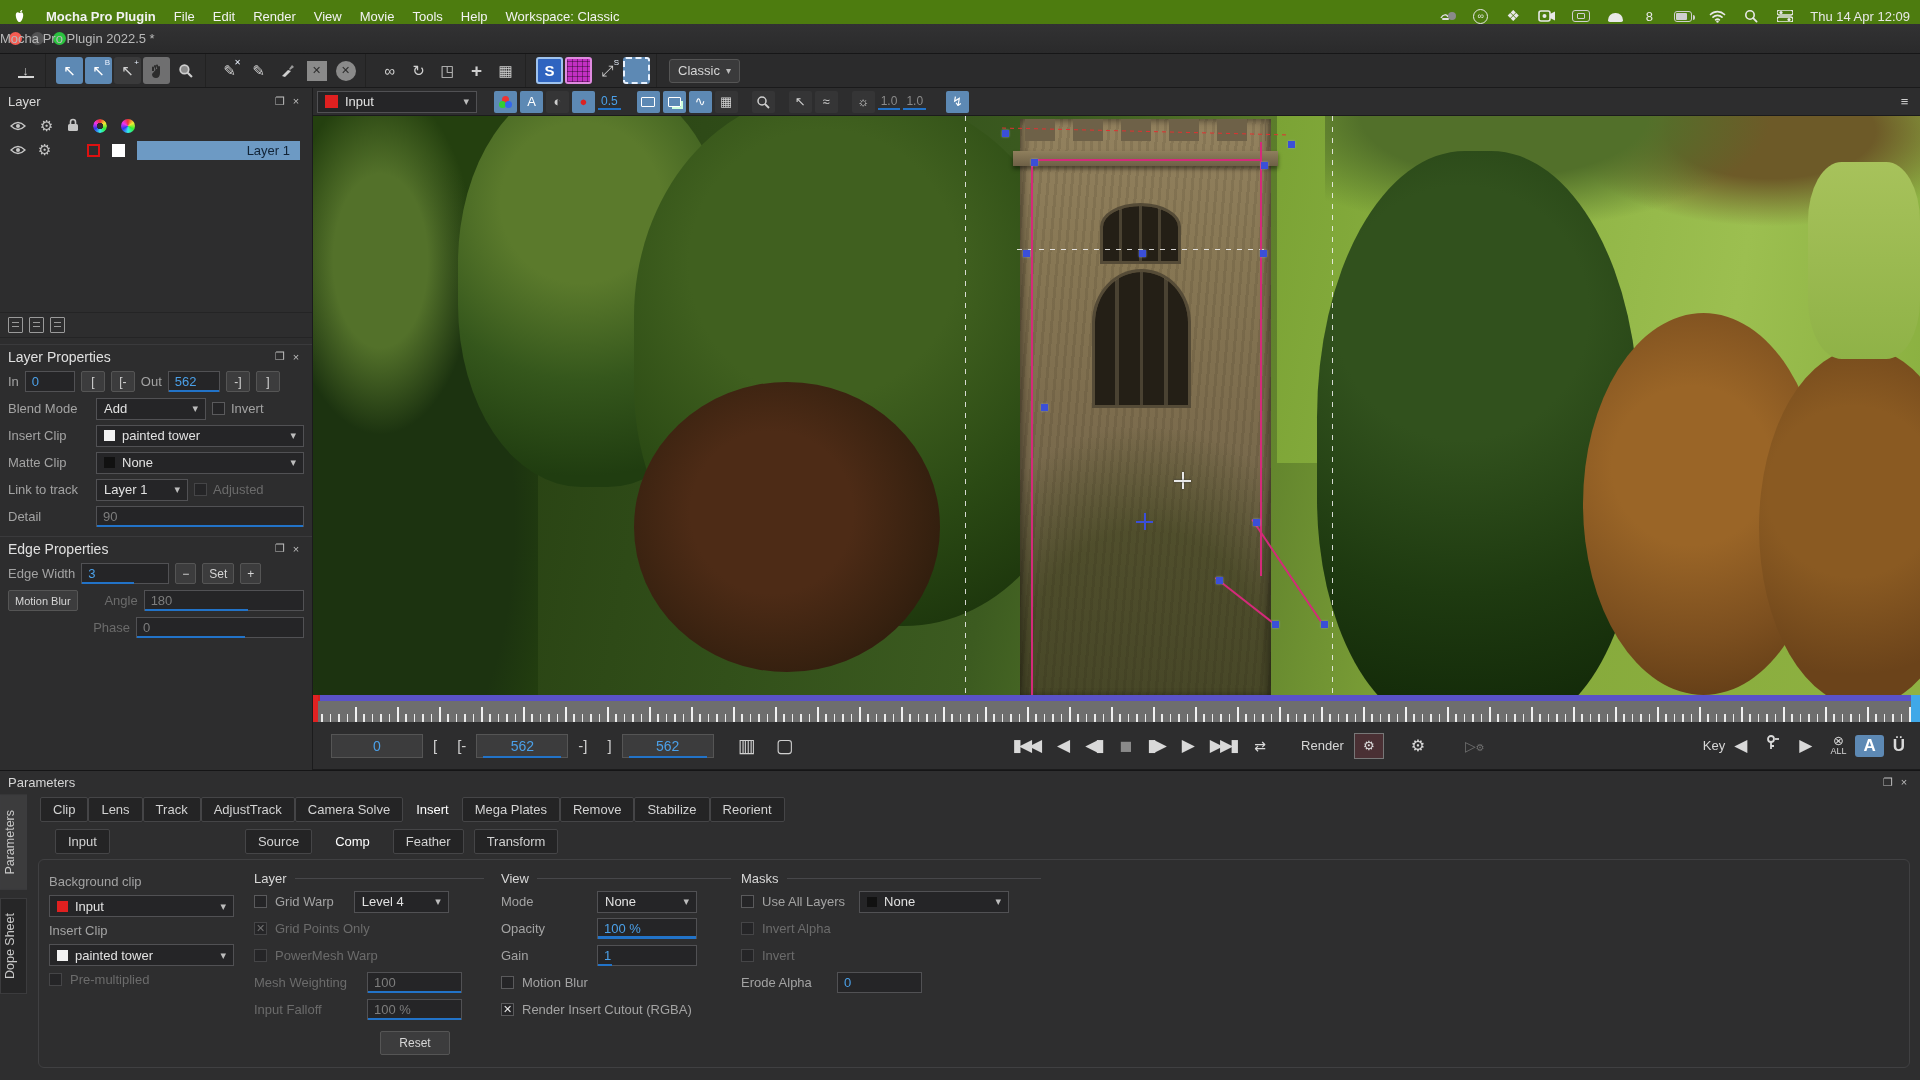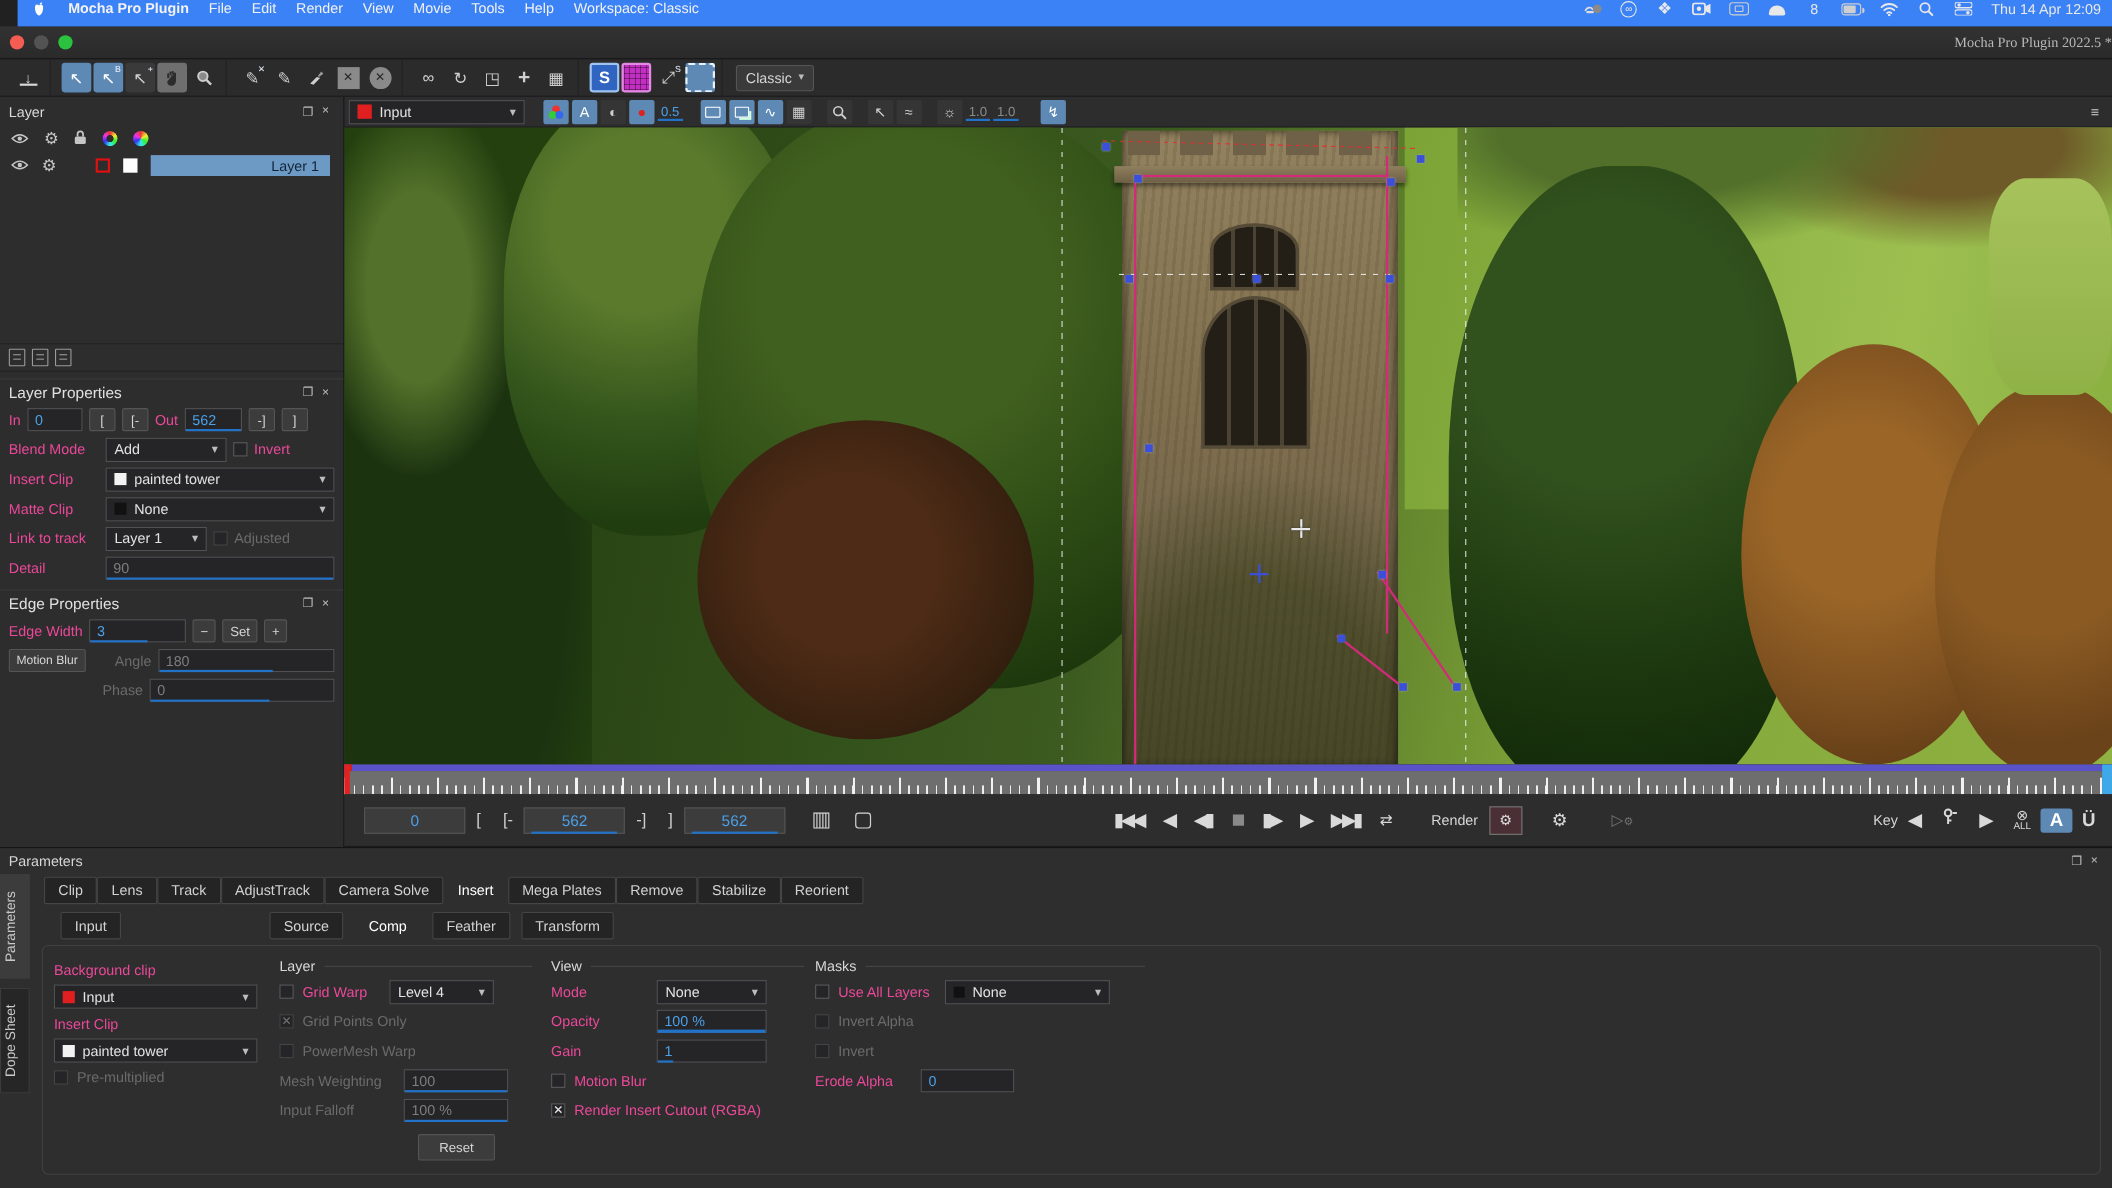--- a/index.html
+++ b/index.html
@@ -1,38 +1,38 @@
 <!DOCTYPE html>
 <html><head>
 <meta charset="utf-8">
 <style>
   * { margin:0; padding:0; box-sizing:border-box; }
   html,body { width:1920px; height:1080px; overflow:hidden; background:#212122;
     font-family:"Liberation Sans","DejaVu Sans",sans-serif; font-size:13px; color:#d6d6d6;
     -webkit-font-smoothing:antialiased; }
   
-  #menubar { position:absolute; inset:0 0 auto 0; height:24px; background:#3b82f6;
-    display:flex; align-items:flex-start; padding:0 10px; gap:18px; color:#f2f2f2; font-size:13px; z-index:50;margin-left:16px;}
+  #menubar { position:absolute; inset:0 0 auto 0; height:24px; background:#4d7c0f;
+    display:flex; align-items:flex-end; padding:0 10px; gap:18px; color:#f2f2f2; font-size:13px; z-index:50;}
   #menubar .app { font-weight:bold; }
   #menubar .spacer { flex:1; }
   #menubar .stat { display:flex; align-items:center; gap:16px; color:#e8e8e8; }
   .mb-ic { display:inline-flex; align-items:center; justify-content:center; width:18px; height:16px; }
   .battery { width:22px; height:11px; border:1px solid #cfcfcf; border-radius:3px; position:relative; }
   .battery::before { content:""; position:absolute; left:1px; top:1px; bottom:1px; width:70%; background:#cfcfcf; border-radius:1px;}
   .battery::after { content:""; position:absolute; right:-4px; top:3px; width:2px; height:5px; background:#cfcfcf; border-radius:0 2px 2px 0;}
   .hatic { width:15px; height:9px; background:#e8e8e8; border-radius:8px 8px 2px 2px; margin-top:3px;}
   .tbaric { width:20px; height:12px; border:1px solid #cfcfcf; border-radius:3px; position:relative;}
   .tbaric::after{content:"";position:absolute; inset:2px 4px; border:1px solid #cfcfcf; border-radius:1px;}
   .ccic { width:15px; height:15px; border:1.5px solid #e8e8e8; border-radius:50%; display:flex;align-items:center;justify-content:center; font-size:9px; color:#e8e8e8;}
   
   #titlebar { position:absolute; top:24px; left:0; right:0; height:30px;
     background:linear-gradient(#323233,#2a2a2b); border-bottom:1px solid #161617;
     display:flex; align-items:center; }
   .tl { width:13px; height:13px; border-radius:50%; margin-left:9px; }
-  #titlebar .title { position:absolute; left:0; right:0; text-align:right; color:#b9b9b9; font-size:13px;font-family:Liberation Serif, serif; }
+  #titlebar .title { position:absolute; left:0; right:0; text-align:left; color:#b9b9b9; font-size:13px; }
   
   #toolbar { position:absolute; top:54px; left:0; right:0; height:34px; background:#2b2b2c;
     border-bottom:1px solid #1a1a1b; display:flex; align-items:center; gap:4px; padding:0 6px; }
   .tbtn { width:27px; height:27px; display:flex; align-items:center; justify-content:center;
     border-radius:3px; color:#cfcfcf; font-size:15px; position:relative; background:#3a3a3b; }
   .tbtn.flat { background:transparent; }
   .tbtn.sel { background:#5d89b4; color:#fff; }
   .tbtn.graybg { background:#6f6f70; color:#2c2c2c; }
   .tbtn .badge { position:absolute; top:1px; right:2px; font-size:8px; color:#eaf2ff; }
   .tgroup { display:flex; gap:2px; padding:0 6px; border-right:1px solid #222; align-items:center; height:100%; }
@@ -58,21 +58,21 @@
   .wheel { width:14px; height:14px; border-radius:50%;
     background:conic-gradient(#e33,#ee3,#3e3,#3ee,#33e,#e3e,#e33); }
   .layer-name { background:#6d9ac4; color:#122437; padding:2px 10px 2px 40px; font-size:13px; flex:1; text-align:right; margin-right:2px;}
   .minibar { display:flex; gap:6px; padding:4px 8px; border-top:1px solid #242425; border-bottom:1px solid #242425; margin-top:150px;}
   .docic { width:15px; height:16px; border:1px solid #9a9a9a; border-radius:1px; position:relative; background:#35353
 
 6;}
   .docic::after{content:""; position:absolute; left:3px; right:3px; top:4px; border-top:1px solid #9a9a9a; box-shadow:0 4px 0 #9a9a9a;}
   .ptitle { display:flex; align-items:center; height:24px; padding:0 8px; font-size:14px; color:#e0e0e0; border-top:1px solid #3a3a3c; margin-top:6px;}
   .prow { display:flex; align-items:center; gap:6px; padding:2px 8px; height:27px; font-size:13px;}
-  .lbl { color:#ec4899; }
+  .lbl { color:#a3a3a3; }
   .lbl.dis { color:#6b6b6b; }
   .fld { background:#252527; border:1px solid #515154; height:21px; display:flex; align-items:center;
      padding:0 6px; color:#4ba0e8; position:relative; font-size:13px;}
   .fld.dis { color:#7d7d7d; }
   .fld .ul { position:absolute; left:0; bottom:-1px; height:2px; background:#2273c8; }
   .sbtn { background:#3c3c3d; border:1px solid #555; border-radius:2px; color:#d6d6d6;
      height:21px; min-width:24px; display:flex; align-items:center; justify-content:center; font-size:12px; padding:0 6px;}
   .dd { background:#252527; border:1px solid #515154; height:22px; display:flex; align-items:center;
      gap:7px; padding:0 7px; font-size:13px; color:#e2e2e2;}
   .dd .arr { margin-left:auto; color:#bdbdbd; font-size:11px; }

